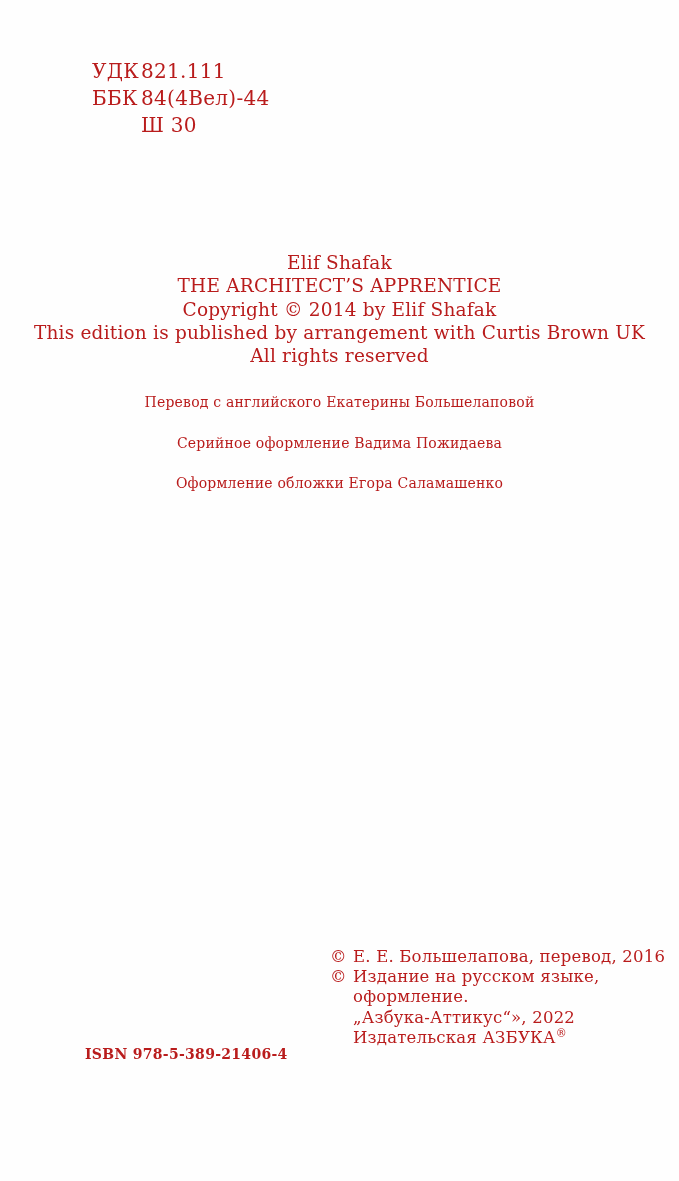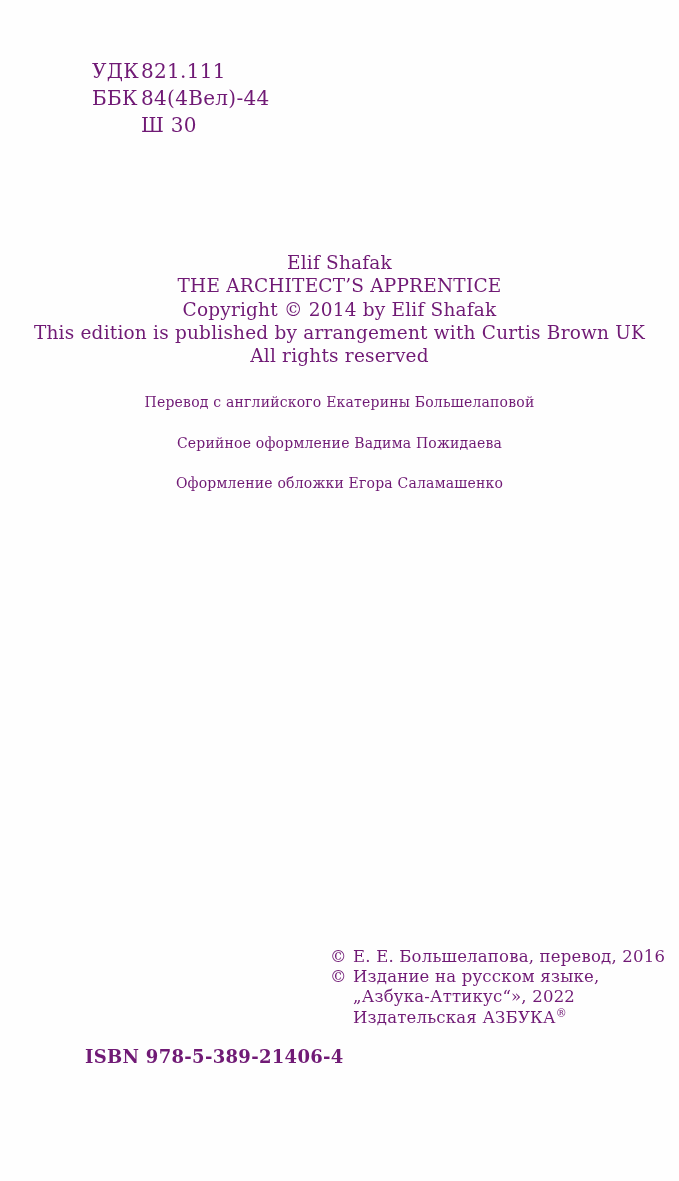--- a/index.html
+++ b/index.html
@@ -5,21 +5,21 @@
   html, body {
     margin: 0;
     padding: 0;
     background: #ffffff;
   }
   .page {
     position: relative;
     width: 679px;
     height: 1181px;
     background: #fefefe;
-    color: #701a75;
+    color: #b91c1c;
     font-family: "DejaVu Serif", "Liberation Serif", serif;
     overflow: hidden;
   }
 
   
   .top-block {
     position: absolute;
     left: 92px;
     top: 58px;
     font-size: 20px;
@@ -81,21 +81,21 @@
   .copyright-entry sup {
     font-size: 11px;
     line-height: 0;
   }
 
   
   .isbn {
     position: absolute;
     left: 85px;
     top: 1046px;
-    font-size: 18px;
+    font-size: 14px;
     font-weight: bold;
     letter-spacing: 0.3px;
     white-space: nowrap;
   }
 </style>
 </head>
 <body>
 
 <div class="page">
 
@@ -129,20 +129,21 @@
     <div class="copyright-entry">
       <span class="sym">©</span>
       <div class="entry-lines">
         <div>Е. Е. Большелапова, перевод, 2016</div>
       </div>
     </div>
     <div class="copyright-entry">
       <span class="sym">©</span>
       <div class="entry-lines">
         <div>Издание на русском языке,</div>
+        <div>оформление.</div>
         <div>„Азбука-Аттикус“», 2022</div>
         <div><span>Издательская АЗБУКА</span><sup>®</sup></div>
       </div>
     </div>
   </div>
 
   <div class="isbn">ISBN 978-5-389-21406-4</div>
 
 </div>
 

